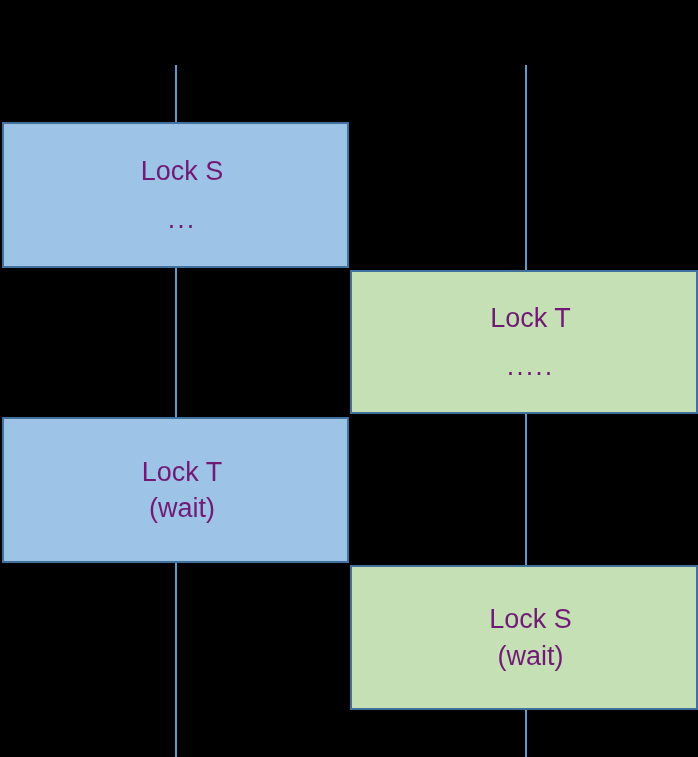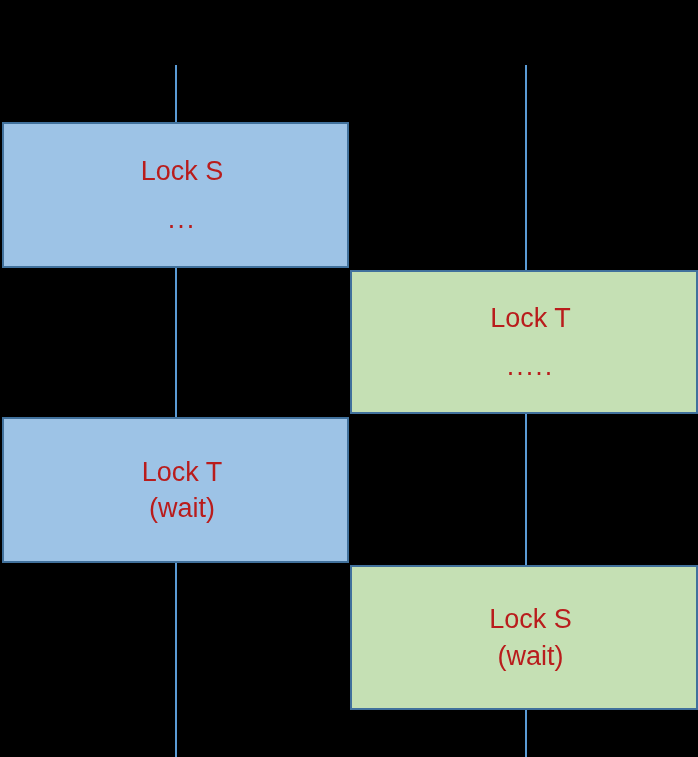--- a/index.html
+++ b/index.html
@@ -23,21 +23,21 @@
     background: #5B9BD5;
   }
   .activation {
     position: absolute;
     box-sizing: border-box;
     border: 2px solid #41719C;
     display: flex;
     flex-direction: column;
     align-items: center;
     justify-content: center;
-    color: #b91c1c;
+    color: #701a75;
     font-size: 27px;
     line-height: 1.26;
     text-align: left;
     font-family: "Liberation Sans", sans-serif;
     padding-left: 13px;
   }
   .activation.blue {
     background: #9DC3E6;
   }
   .activation.green {

